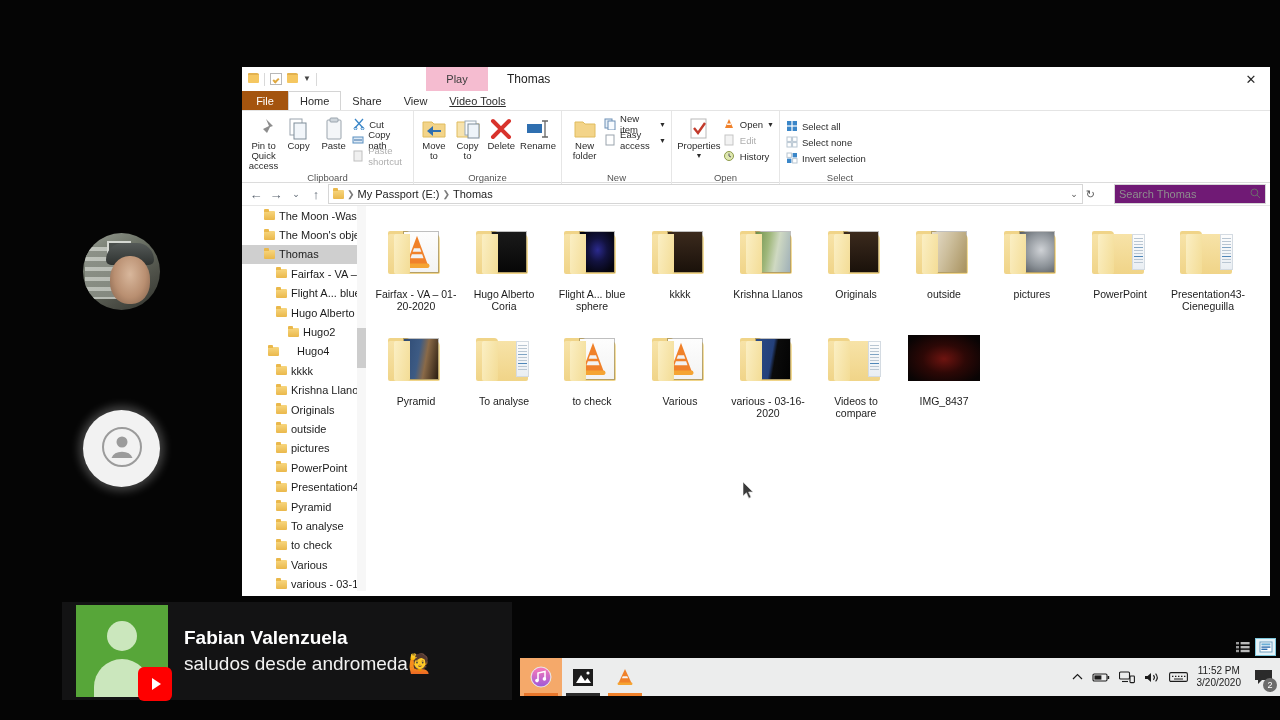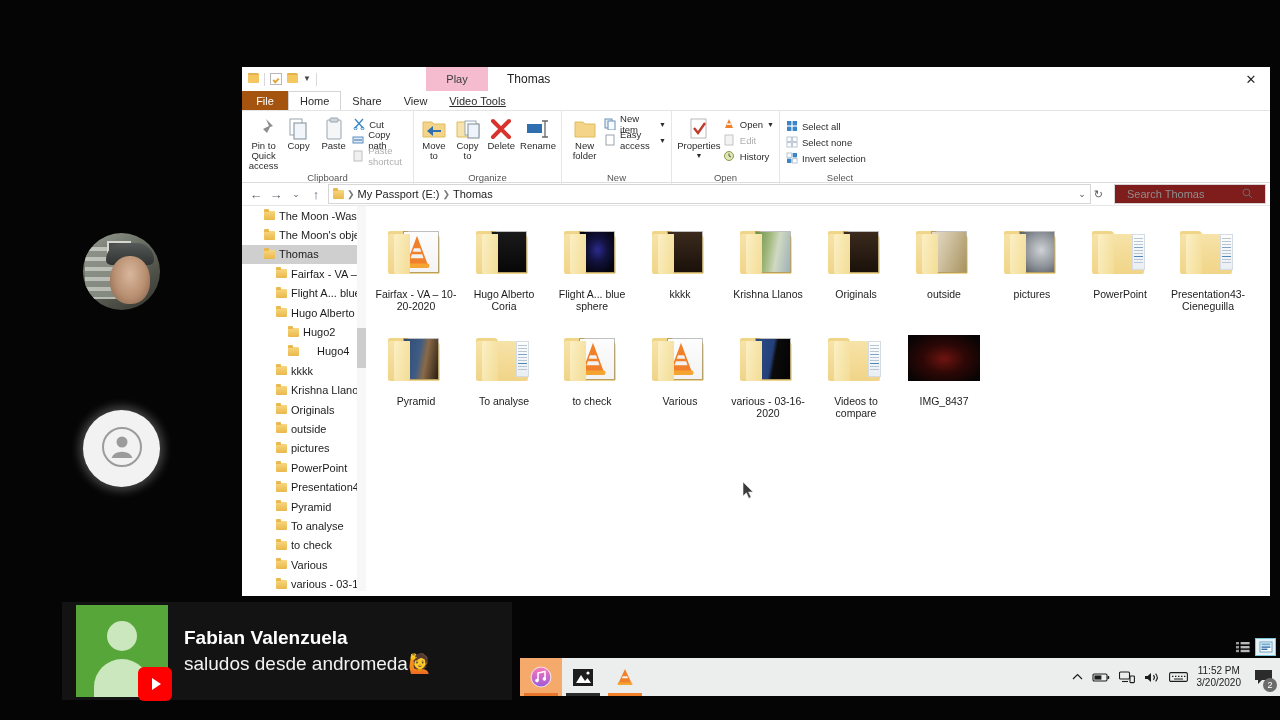--- a/index.html
+++ b/index.html
@@ -89,23 +89,23 @@
   
   .addrbar { height:22px; display:flex; align-items:center; gap:0; padding:0 4px; background:#fff;}
   .navbtn { width:20px; height:20px; display:flex; align-items:center; justify-content:center;
             font-size:13px; color:#5a6470; }
   .crumbs { flex:1; height:20px; border:1px solid #d6d6d6; background:#fff; display:flex;
             align-items:center; gap:3px; padding:0 4px; font-size:11px; color:#1c1c1c; margin-left:2px;}
   .crumbs .sep { color:#7a7a7a; font-size:9px; }
   .crumbs .spacer { flex:1; }
   .crumbs .dd { color:#555; font-size:9px; }
   .refresh { color:#555; font-size:11px; padding:0 3px;}
-  .searchbox { width:152px; height:20px; border:1px solid #d6d6d6; background:#7f1d1d;
-               display:flex; align-items:center; padding:0 12px; font-size:11px; color:#8e8e8e;
-               margin-left:8px; }
+  .searchbox { width:152px; height:20px; border:1px solid #d6d6d6; background:#701a75;
+               display:flex; align-items:center; padding:0 4px; font-size:11px; color:#8e8e8e;
+               margin-left:16px; }
   .searchbox .spacer { flex:1; }
 
   
   .wbody { display:flex; height: 386px; border-top:1px solid #e7e7e7; }
   .navpane { width:124px; background:#fff; position:relative; overflow:hidden; font-size:11px;}
   .navrow { height:19.4px; display:flex; align-items:center; gap:4px; color:#1c1c1c;
             white-space:nowrap; padding-right:2px; }
   .navrow.sel { background:#cfcfcf; }
   .fico { width:11px; height:9px; flex:none; position:relative; }
   .fico:before { content:""; position:absolute; inset:0;
@@ -518,21 +518,21 @@
               <span>Flight A... blue s</span>
             </div>
             <div class="navrow" style="padding-left: 34px;">
               <span class="fico"></span>
               <span>Hugo Alberto C</span>
             </div>
             <div class="navrow" style="padding-left: 46px;">
               <span class="fico"></span>
               <span>Hugo2</span>
             </div>
-            <div class="navrow" style="padding-left: 46px; gap: 18px;">
+            <div class="navrow" style="padding-left: 26px; gap: 18px;">
               <span class="fico"></span>
               <span>Hugo4</span>
             </div>
             <div class="navrow" style="padding-left: 34px;">
               <span class="fico"></span>
               <span>kkkk</span>
             </div>
             <div class="navrow" style="padding-left: 34px;">
               <span class="fico"></span>
               <span>Krishna Llanos</span>
@@ -594,21 +594,21 @@
                     <div style="position:absolute;left:-2px;top:2px"><svg width="30" height="35.4" viewBox="0 0 34 40">
                         <path d="M17 2 L29 34 H5 Z" fill="#f0812a"></path>
                         <path d="M13.6 16 h6.8 l1.5 4 H12.1 Z" fill="#f2f2f2"></path>
                         <path d="M11.2 23 h11.6 l1.6 4.4 H9.6 Z" fill="#f2f2f2"></path>
                         <rect x="3" y="33.4" width="28" height="5" rx="2" fill="#f5a432"></rect>
                       </svg></div>
                   </div>
                   <div class="front"></div>
                 </div>
               </div>
-              <div class="lbl">Fairfax - VA  – 10-20-2020</div>
+              <div class="lbl">Fairfax - VA  – 01-20-2020</div>
             </div>
             <div class="item">
               <div class="tile">
                 <div class="folder">
                   <div class="tab"></div>
                   <div class="back"></div>
                   <div class="thumb" style="background:linear-gradient(#1a1a1a,#070707)"></div>
                   <div class="front"></div>
                 </div>
               </div>

